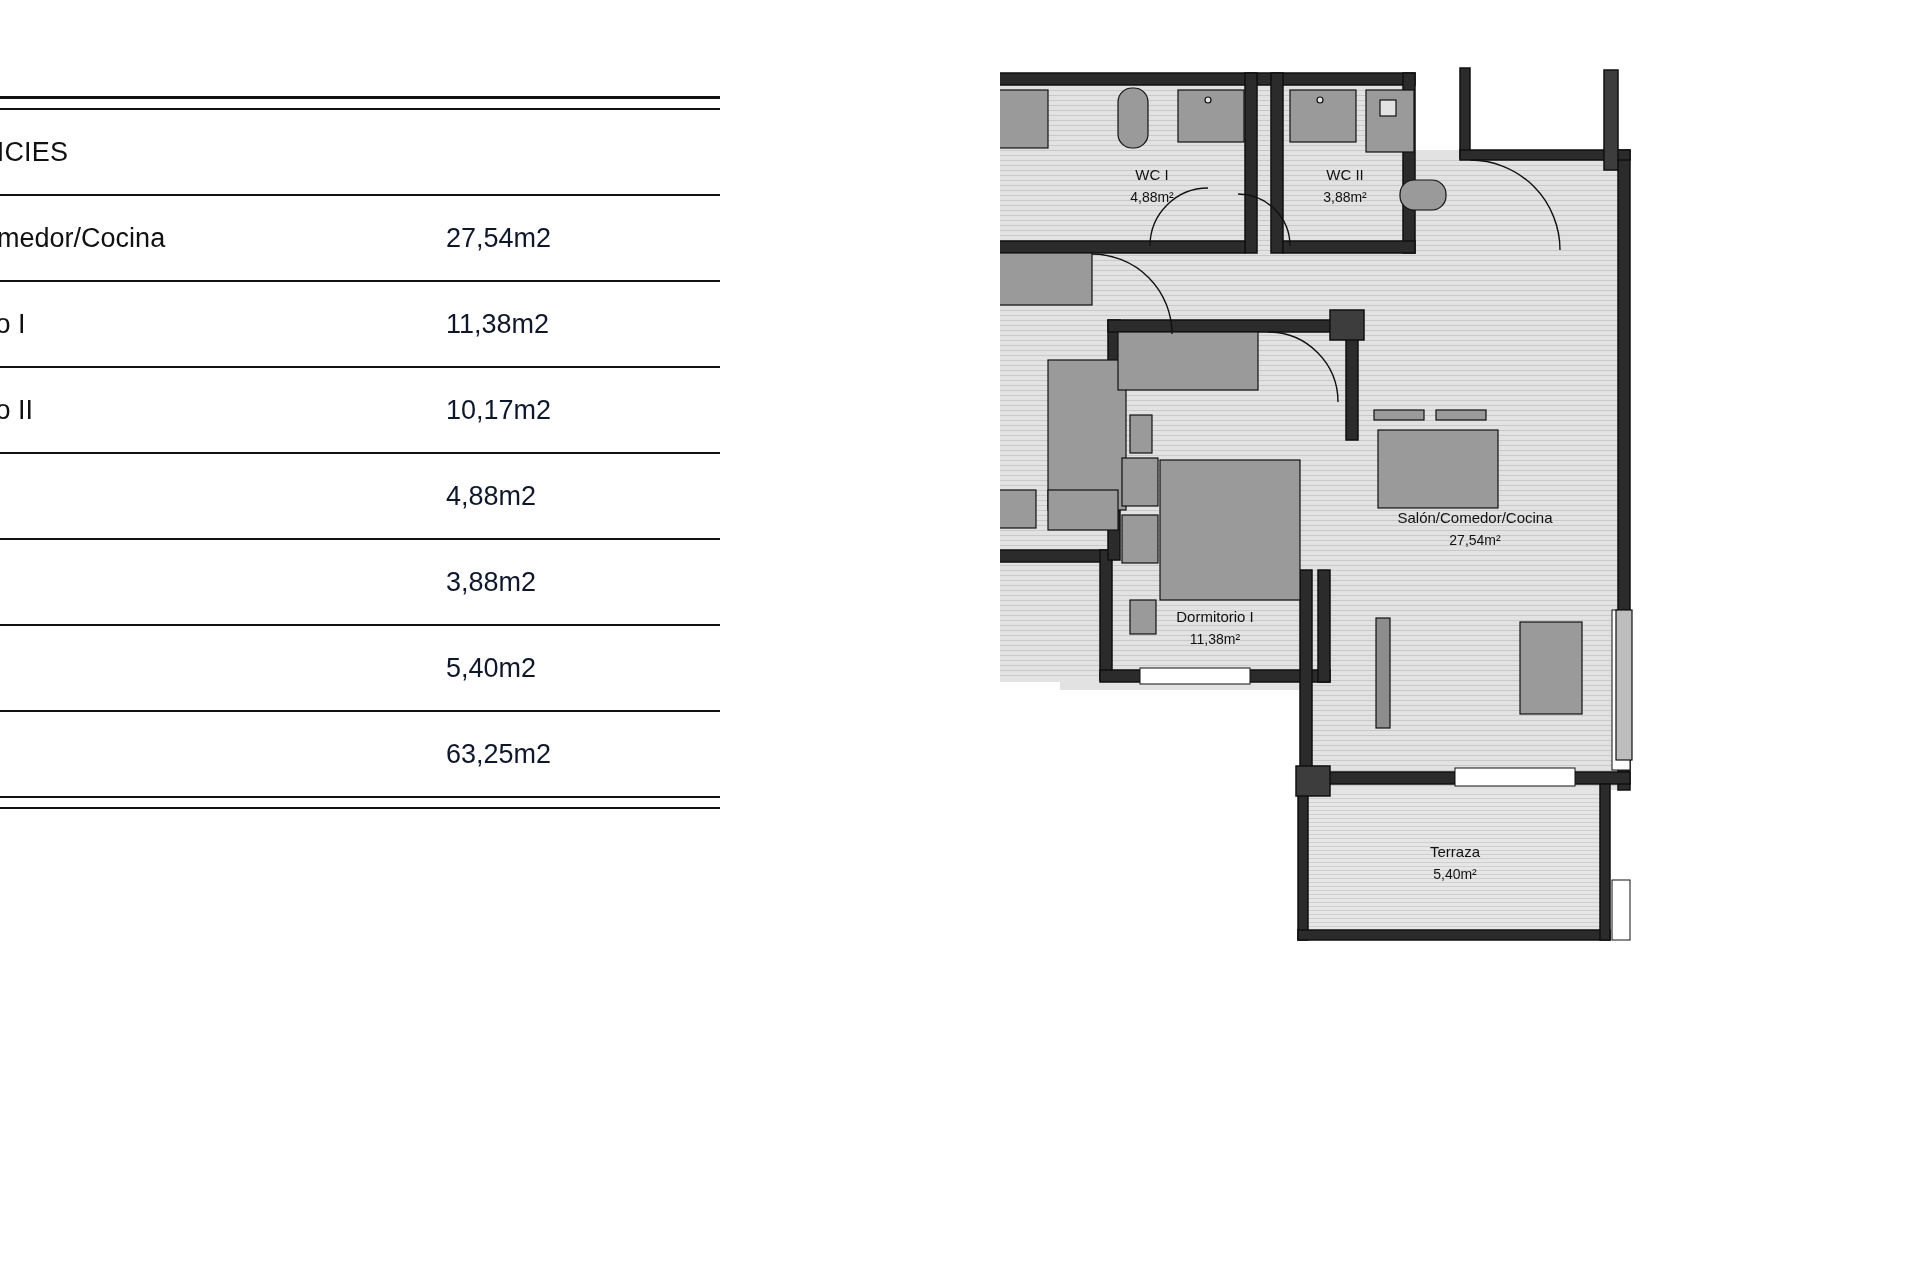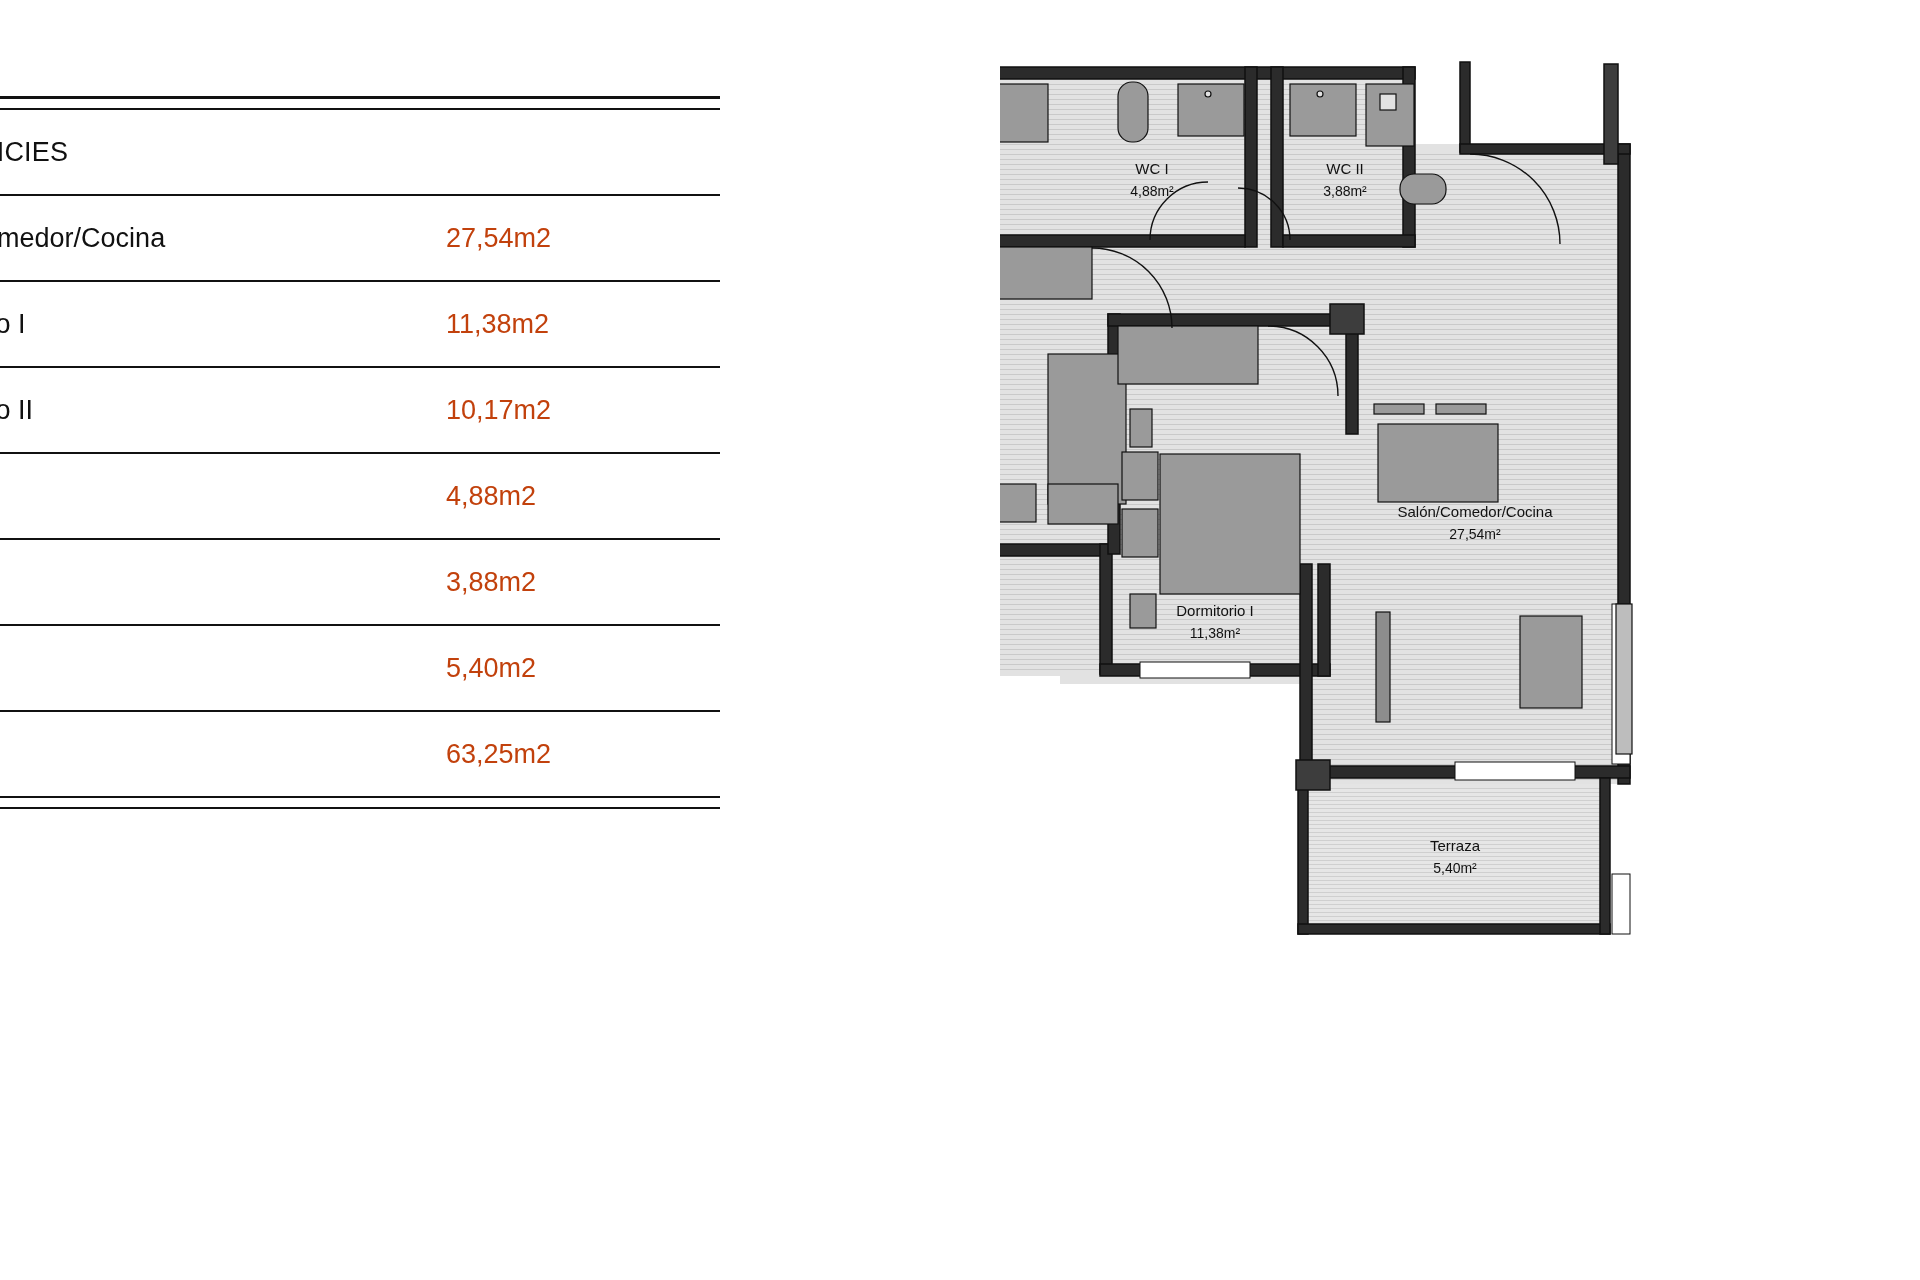--- a/index.html
+++ b/index.html
@@ -36,32 +36,32 @@
     padding-left: 6px;
   }
   .trow .label {
     font-size: 27px;
     color: #111;
     flex: 0 0 560px;
     white-space: nowrap;
   }
   .trow .value {
     font-size: 27px;
-    color: #c2410c;
+    color: #0f172a;
     white-space: nowrap;
   }
   .trow.header .label { font-size: 27px; letter-spacing: .2px; }
   .trow.total .label,
   .trow.total .value { font-weight: normal; }
 
   
   #floor-plan {
     position: absolute;
     left: 1000px;
-    top: 4px;
+    top: 10px;
     width: 920px;
     height: 992px;
   }
   #floor-plan svg { display: block; }
 
   .plan-label {
     font-family: "Liberation Sans", sans-serif;
     font-size: 15px;
     fill: #111;
     text-anchor: middle;

